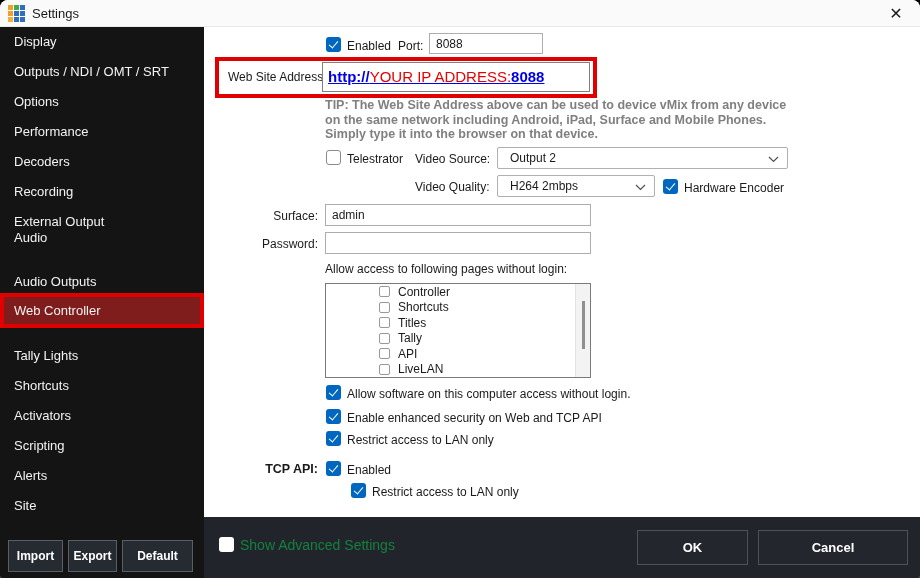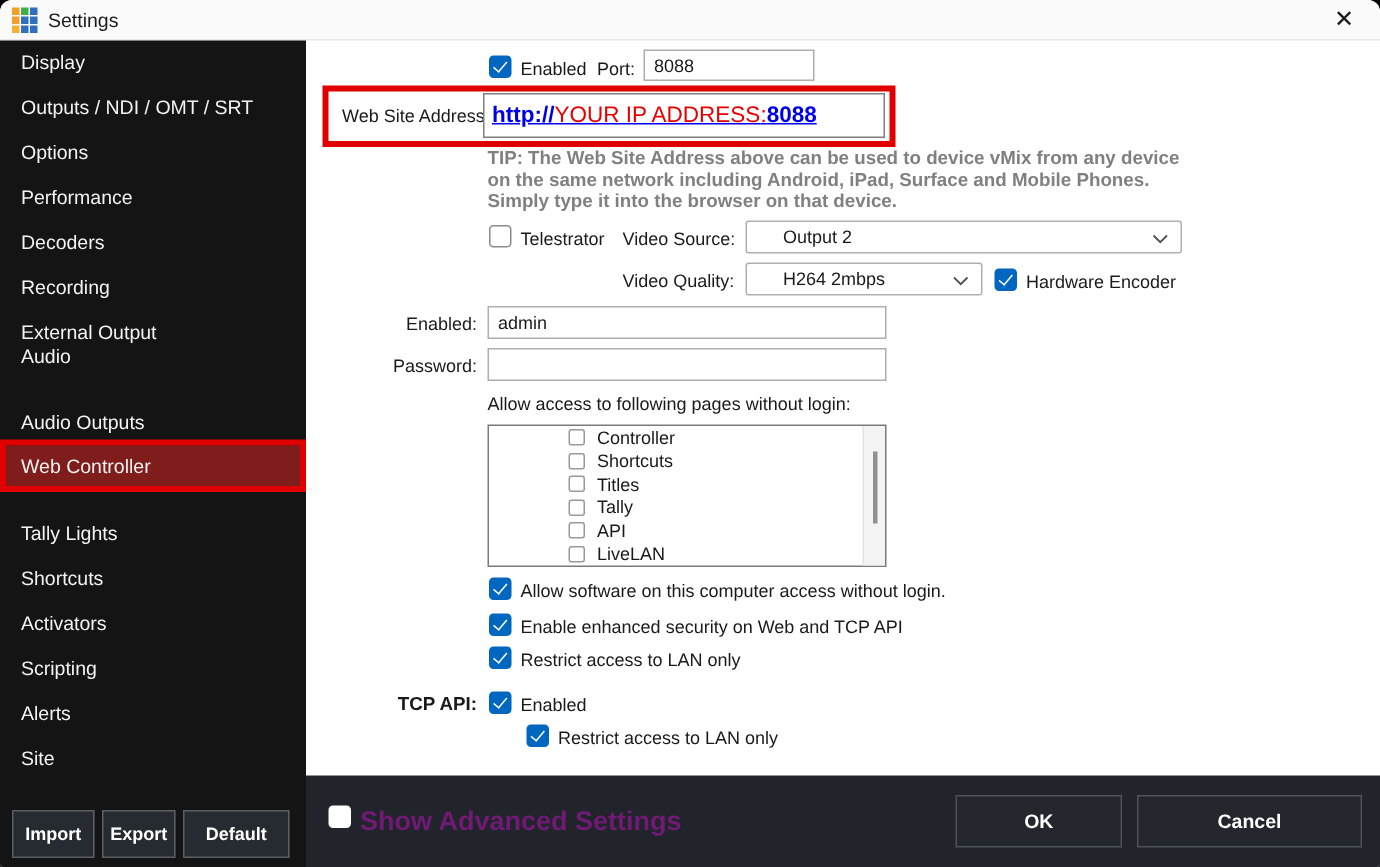--- a/index.html
+++ b/index.html
@@ -21,33 +21,33 @@
   .annot { position:absolute; border:4px solid #e00000; pointer-events:none; }
   
   #footer-bar { position:absolute; left:204px; top:517px; width:716px; height:61px; background:#21252b; }
   .dark-btn { position:absolute; background:#262a31; border:1px solid #5a5e66; color:#fff; font-weight:bold; font-size:12px; text-align:center; }
   #btn-import { left:8px; top:540px; width:55px; height:32px; line-height:30px; }
   #btn-export { left:68px; top:540px; width:49px; height:32px; line-height:30px; }
   #btn-default { left:122px; top:540px; width:71px; height:32px; line-height:30px; }
   #btn-ok, #btn-cancel { background:#23262c; border:1px solid #4d525a; font-size:13px; }
   #btn-ok { left:637px; top:530px; width:111px; height:35px; line-height:33px; }
   #btn-cancel { left:758px; top:530px; width:150px; height:35px; line-height:33px; }
-  #show-adv-label { position:absolute; left:240px; top:537px; font-size:18px; color:#701a75;font-weight:bold; }
+  #show-adv-label { position:absolute; left:240px; top:537px; font-size:14px; color:#15803d; }
   
   .cb { position:absolute; width:15px; height:15px; border-radius:3px; }
   .cb.checked { background:#0067c0; }
   .cb.checked::after { content:""; position:absolute; left:5px; top:2px; width:4px; height:8px;
     border:solid #fff; border-width:0 1.7px 1.7px 0; transform:rotate(40deg); }
   .cb.unchecked { background:#fff; border:1px solid #8a8a8a; }
   .cb-sm { position:relative; width:11px; height:11px; border-radius:2px; background:#fff; border:1px solid #999; flex:0 0 11px; }
   
   .lbl { position:absolute; font-size:12px; color:#1a1a1a; white-space:nowrap; }
   .lbl-r { text-align:right; }
   .txt-input { position:absolute; border:1px solid #adadad; font-size:12px; padding:0 6px; font-family:"Liberation Sans",sans-serif; color:#1a1a1a; background:#fff; }
-  .combo { position:absolute; border:1px solid #b0b0b0; border-radius:2px; background:#fff; font-size:12px; color:#1a1a1a; line-height:20px; padding-left:24px; }
+  .combo { position:absolute; border:1px solid #b0b0b0; border-radius:2px; background:#fff; font-size:12px; color:#1a1a1a; line-height:20px; padding-left:12px; }
   .combo svg { position:absolute; right:8px; top:8px; }
   #website-box { position:absolute; left:322px; top:62px; width:268px; height:30px; border:1px solid #7f7f7f; background:#fff;
     font-size:15px; line-height:28px; padding-left:5px; white-space:nowrap; }
   #website-box .u { text-decoration:underline; text-decoration-color:#0000e8; }
   .blue-b { color:#0000e8; font-weight:bold; }
   .red-t { color:#e80000; }
   #tip { position:absolute; left:325px; top:98px; width:470px; font-size:12.5px; font-weight:bold; color:#808080; line-height:14.5px; }
   #listbox { position:absolute; left:325px; top:283px; width:266px; height:95px; border:1px solid #7a7a7a; background:#fff;padding-left:48px; }
   .lb-item { display:flex; align-items:center; gap:8px; height:15.5px; padding-left:5px; font-size:12px; color:#1a1a1a; }
   #lb-scroll { position:absolute; right:0; top:0; width:15px; height:93px; background:#f3f3f3; border-left:1px solid #e4e4e4; }
@@ -126,21 +126,21 @@
     <div class="lbl" style="left:415px; top:180px;">Video Quality:</div>
     <div class="combo" style="left:497px; top:175px; width:158px; height:22px;">
       <span>H264 2mbps</span>
       <svg width="11" height="7" viewBox="0 0 11 7">
           <polyline points="1,1 5.5,5.5 10,1" fill="none" stroke="#505050" stroke-width="1.2"></polyline>
         </svg>
     </div>
     <div class="cb checked" style="left:663px; top:179px;"></div>
     <div class="lbl" style="left:684px; top:181px;">Hardware Encoder</div>
 
-    <div class="lbl lbl-r" style="left:252px; top:209px; width:66px;">Enabled:</div>
+    <div class="lbl lbl-r" style="left:252px; top:209px; width:66px;">Surface:</div>
     <input class="txt-input" style="left: 325px; top: 204px; width: 266px; height: 22px;" value="admin">
     <div class="lbl lbl-r" style="left:252px; top:237px; width:66px;">Password:</div>
     <input class="txt-input" style="left: 325px; top: 232px; width: 266px; height: 22px;" value="">
 
     <div class="lbl" style="left:325px; top:262px;">Allow access to following pages without login:</div>
     <div id="listbox">
       <div class="lb-item">
           <span class="cb-sm"></span>
           <span>Controller</span>
         </div>

